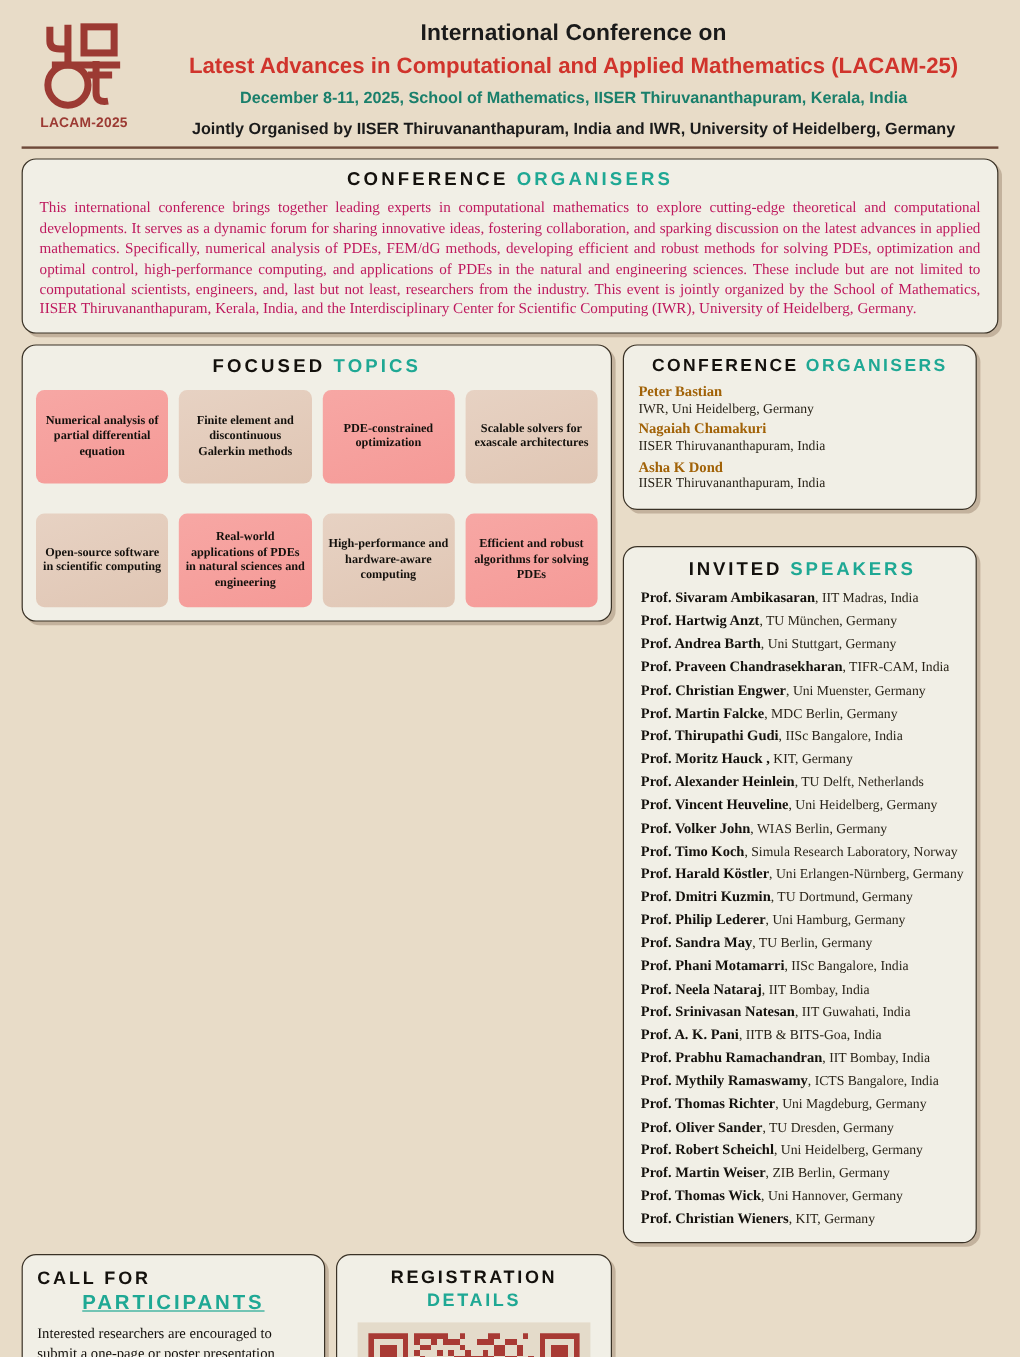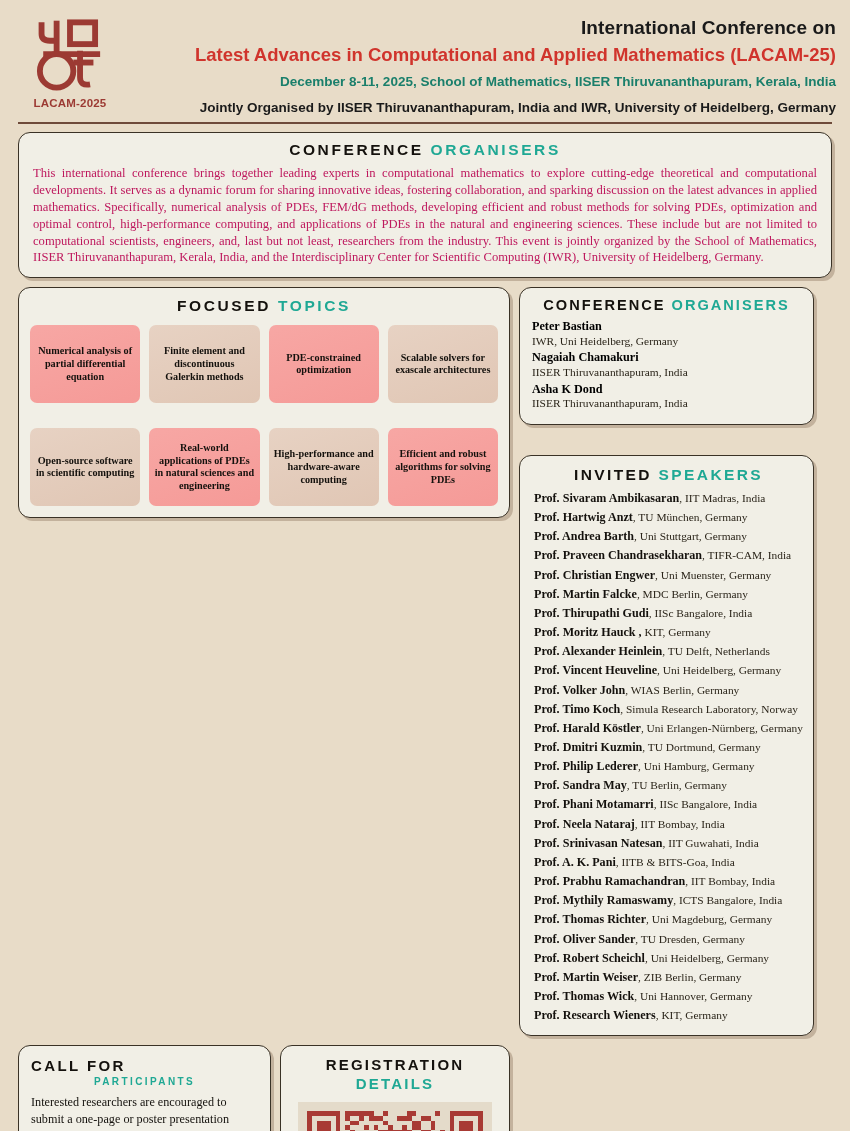--- a/index.html
+++ b/index.html
@@ -29,21 +29,21 @@
     align-items: center; justify-content: flex-start;
     padding-top: 6px;
   }
   .logo-mark { width: 84px; height: 82px; }
   .logo-caption {
     font-family: "Liberation Sans", sans-serif;
     font-size: 11.5px; font-weight: 700;
     color: #9C3A33; letter-spacing: .2px;
     margin-top: 1px;
   }
-  .header-text { flex: 1; text-align: right; padding-top: 8px; }
+  .header-text { flex: 1; text-align: center; padding-top: 8px; }
   .h-line1 {
     font-family: "Liberation Sans", sans-serif;
     font-size: 19px; font-weight: 700; color: #1A1A1A;
     letter-spacing: .1px; line-height: 1.25;
   }
   .h-line2 {
     font-family: "Liberation Sans", sans-serif;
     font-size: 18.5px; font-weight: 700; color: #D0342C;
     line-height: 1.35; margin-top: 3px;
   }
@@ -108,41 +108,41 @@
     padding: 5px 5px;
     font-size: 10.2px; font-weight: 700; line-height: 1.25;
     color: #14110D;
   }
   .topic.pink { background: linear-gradient(160deg,#F7A7A4,#F59A97); }
   .topic.tan  { background: linear-gradient(160deg,#E7D2C3,#E0C6B4); }
 
   
   .organisers { padding: 9px 12px 11px 12px; }
   .organisers .sec-title { font-size: 14.6px; margin-bottom: 6px; letter-spacing: 2px;}
-  .org-name { font-size: 12.2px; font-weight: 700; color: #000000; line-height: 1.2; }
+  .org-name { font-size: 12.2px; font-weight: 700; color: #a16207; line-height: 1.2; }
   .org-aff  { font-size: 11.4px; color: #2A2419; line-height: 1.28; margin-bottom: 2px; }
 
   
   .speakers { padding: 10px 10px 10px 14px; flex: 1; margin-top: 28px; }
   .speakers .sec-title { font-size: 15.5px; margin-bottom: 5px; letter-spacing: 2.4px;}
   .spk-row { font-size: 12.1px; line-height: 1.585; color: #14110D; white-space: nowrap; }
   .spk-row b { font-weight: 700; }
   .spk-aff { font-weight: 400; font-size: 11.4px; color: #2A2419; }
 
   
   .bottom { display: flex; gap: 9px; padding: 9px 18px 0 18px; }
   .bot-left  { width: 253px; flex: 0 0 253px; display: flex; flex-direction: column; gap: 9px; }
   .bot-mid   { width: 230px; flex: 0 0 230px; }
   .bot-right { flex: 1; }
 
   .cfp { padding: 11px 12px 11px 12px; }
   .cfp .t-a { font-family:"Liberation Sans",sans-serif; font-weight:700; font-size:15px;
               letter-spacing:2.4px; color:#14110D; text-align:left; }
-  .cfp .t-b { font-family:"Liberation Sans",sans-serif; font-weight:700; font-size:10px;
-              letter-spacing:2.4px; color:#1FA894; text-align:center; margin-top:2px;}
+  .cfp .t-b { font-family:"Liberation Sans",sans-serif; font-weight:700; font-size:17px;
+              letter-spacing:2.4px; color:#1FA894; text-align:center; margin-top:2px;text-decoration:underline;}
   .cfp-body { font-size: 12.2px; line-height: 1.36; color:#14110D; margin-top: 7px; }
 
   
   .reg { padding: 10px 12px 12px 12px; height: 100%; display:flex; flex-direction:column; }
   .reg .t-a { font-family:"Liberation Sans",sans-serif; font-weight:700; font-size:15px;
               letter-spacing:2.2px; color:#14110D; text-align:center; }
   .reg .t-b { font-family:"Liberation Sans",sans-serif; font-weight:700; font-size:15px;
               letter-spacing:2.2px; color:#1FA894; text-align:center; margin-top:2px;}
   .qr-wrap { margin: 10px 0 0 0; display:flex; justify-content:center; }
   .qr-pad { background:#E4DBCA; padding:9px; }
@@ -246,21 +246,21 @@
             <div class="spk-row"><b>Prof. Neela Nataraj</b><span class="spk-aff">, IIT Bombay, India</span></div>
             <div class="spk-row"><b>Prof. Srinivasan Natesan</b><span class="spk-aff">, IIT Guwahati, India</span></div>
             <div class="spk-row"><b>Prof. A. K. Pani</b><span class="spk-aff">, IITB &amp; BITS-Goa, India</span></div>
             <div class="spk-row"><b>Prof. Prabhu Ramachandran</b><span class="spk-aff">, IIT Bombay, India</span></div>
             <div class="spk-row"><b>Prof. Mythily Ramaswamy</b><span class="spk-aff">, ICTS Bangalore, India</span></div>
             <div class="spk-row"><b>Prof. Thomas Richter</b><span class="spk-aff">, Uni Magdeburg, Germany</span></div>
             <div class="spk-row"><b>Prof. Oliver Sander</b><span class="spk-aff">, TU Dresden, Germany</span></div>
             <div class="spk-row"><b>Prof. Robert Scheichl</b><span class="spk-aff">, Uni Heidelberg, Germany</span></div>
             <div class="spk-row"><b>Prof. Martin Weiser</b><span class="spk-aff">, ZIB Berlin, Germany</span></div>
             <div class="spk-row"><b>Prof. Thomas Wick</b><span class="spk-aff">, Uni Hannover, Germany</span></div>
-            <div class="spk-row"><b>Prof. Research Wieners</b><span class="spk-aff">, KIT, Germany</span></div>
+            <div class="spk-row"><b>Prof. Christian Wieners</b><span class="spk-aff">, KIT, Germany</span></div>
           </div>
       </div>
     </div>
   </div>
 
   <div class="bottom">
 
     <div class="bot-left">
       <div class="card cfp">
         <div class="t-a">CALL FOR</div>

